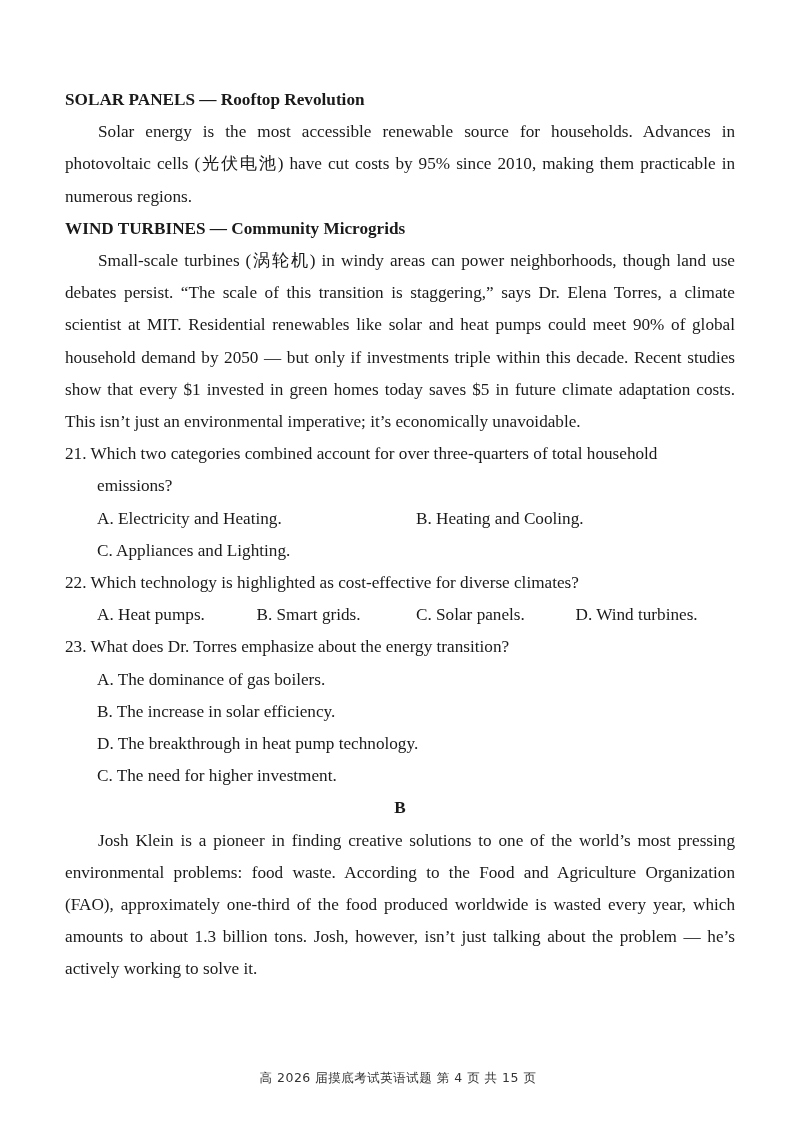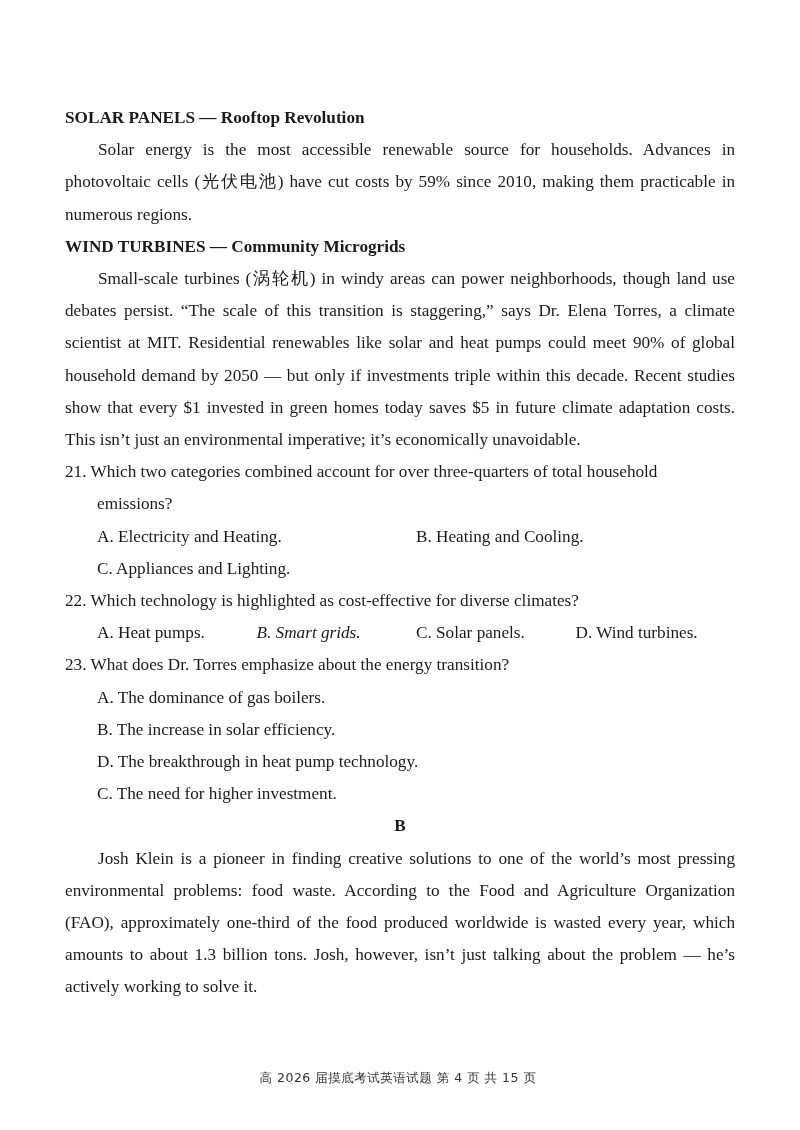--- a/index.html
+++ b/index.html
@@ -11,21 +11,21 @@
       width: 800px;
       height: 1130px;
       position: relative;
       overflow: hidden;
       font-family: "Liberation Serif", "DejaVu Serif", serif;
       color: #1a1a1a;
     }
     .page {
       position: absolute;
       left: 65px;
-      top: 102px;
+      top: 84px;
       width: 670px;
       font-size: 17.2px;
       line-height: 32.2px;
     }
     .heading {
       font-weight: bold;
       margin: 0;
       white-space: nowrap;
     }
     .para {
@@ -39,21 +39,21 @@
       text-indent: -32px;
     }
     .opts {
       display: flex;
       margin: 0;
       padding-left: 32px;
       justify-content: space-between;
     }
     .opts.two .opt { width: 321px; }
     .opts.four .opt { width: 161px; }
-    .opts.four .opt:nth-child(2) { width: 161px; font-style: italic; }
+    .opts.four .opt:nth-child(2) { width: 161px; }
     .opt-line {
       margin: 0;
       padding-left: 32px;
     }
     .section-letter {
       text-align: center;
       font-weight: bold;
       margin: 0;
     }
     .footer {
@@ -67,21 +67,21 @@
       color: #333333;
       letter-spacing: 0.5px;
     }
   </style>
 </head>
 <body>
 
 <div class="page">
 
   <p class="heading">SOLAR PANELS — Rooftop Revolution</p>
-  <p class="para">Solar energy is the most accessible renewable source for households. Advances in photovoltaic cells (光伏电池) have cut costs by 59% since 2010, making them practicable in numerous regions.</p>
+  <p class="para">Solar energy is the most accessible renewable source for households. Advances in photovoltaic cells (光伏电池) have cut costs by 95% since 2010, making them practicable in numerous regions.</p>
 
   <p class="heading">WIND TURBINES — Community Microgrids</p>
   <p class="para">Small-scale turbines (涡轮机) in windy areas can power neighborhoods, though land use debates persist. “The scale of this transition is staggering,” says Dr. Elena Torres, a climate scientist at MIT. Residential renewables like solar and heat pumps could meet 90% of global household demand by 2050 — but only if investments triple within this decade. Recent studies show that every $1 invested in green homes today saves $5 in future climate adaptation costs. This isn’t just an environmental imperative; it’s economically unavoidable.</p>
 
   <div>
     <p class="question"><span>21.</span> <span>Which two categories combined account for over three-quarters of total household emissions?</span></p>
     <div class="opts two">
       <span class="opt">A. Electricity and Heating.</span>
       <span class="opt">B. Heating and Cooling.</span>
     </div>

